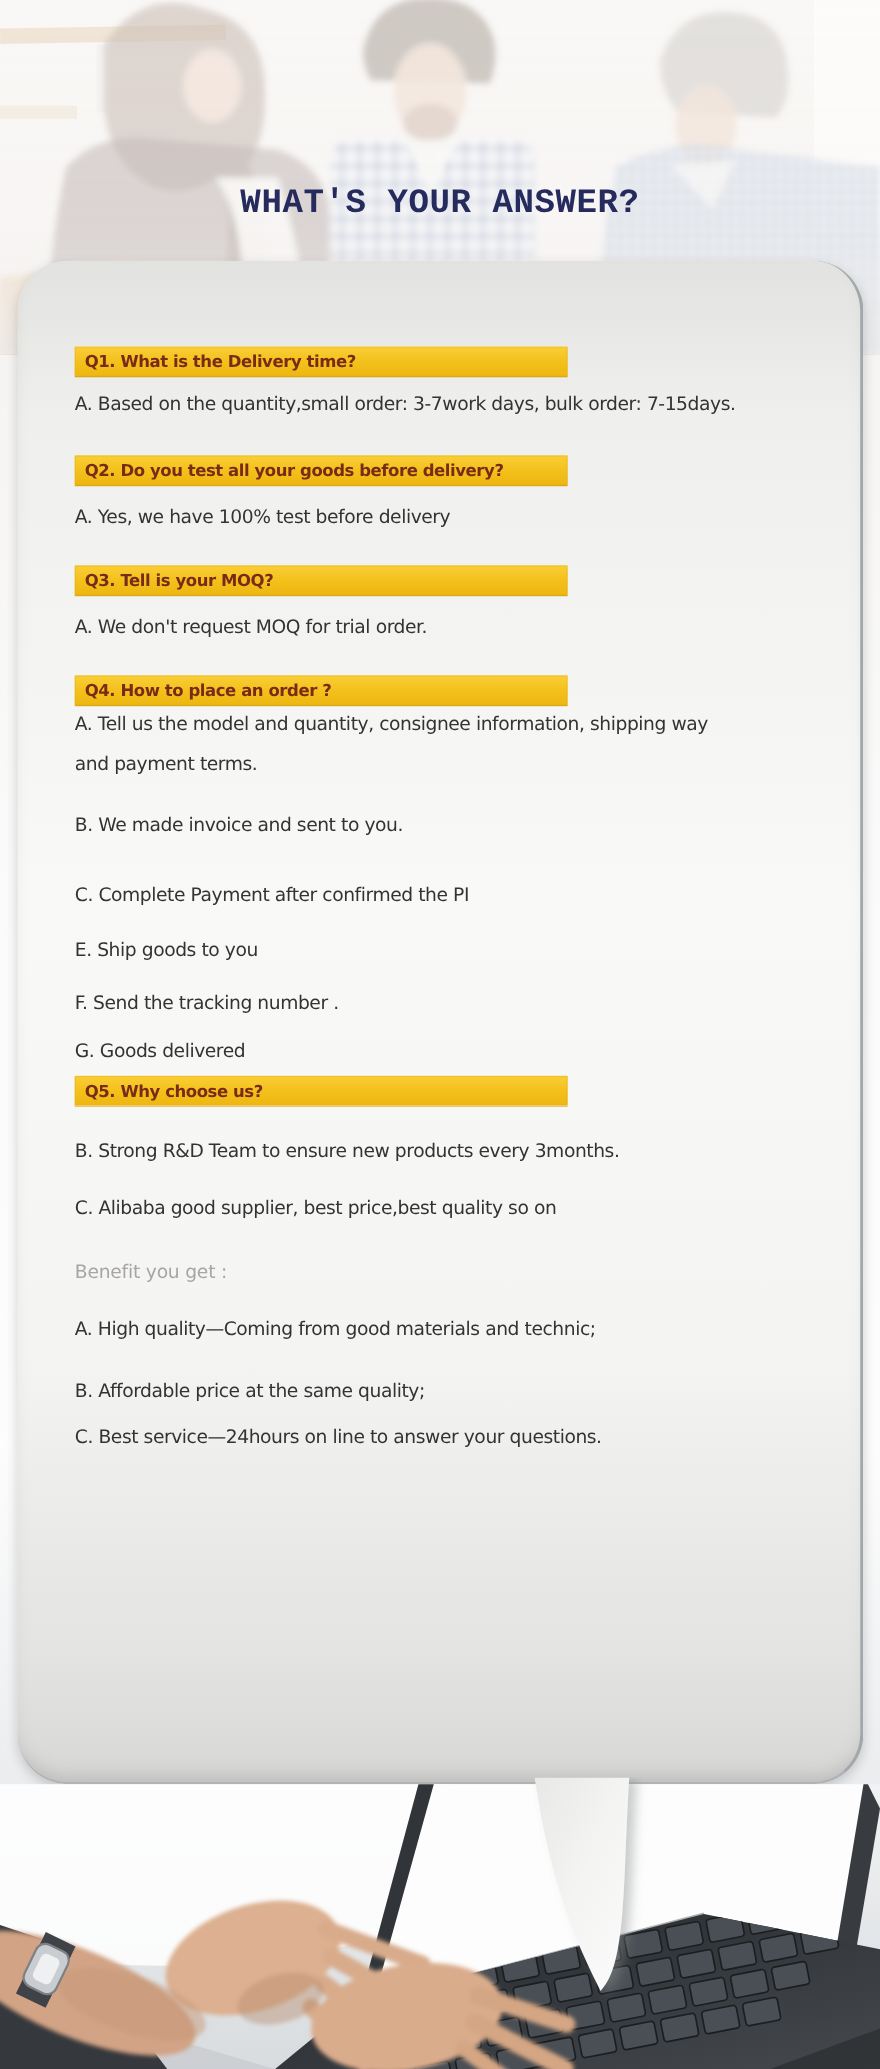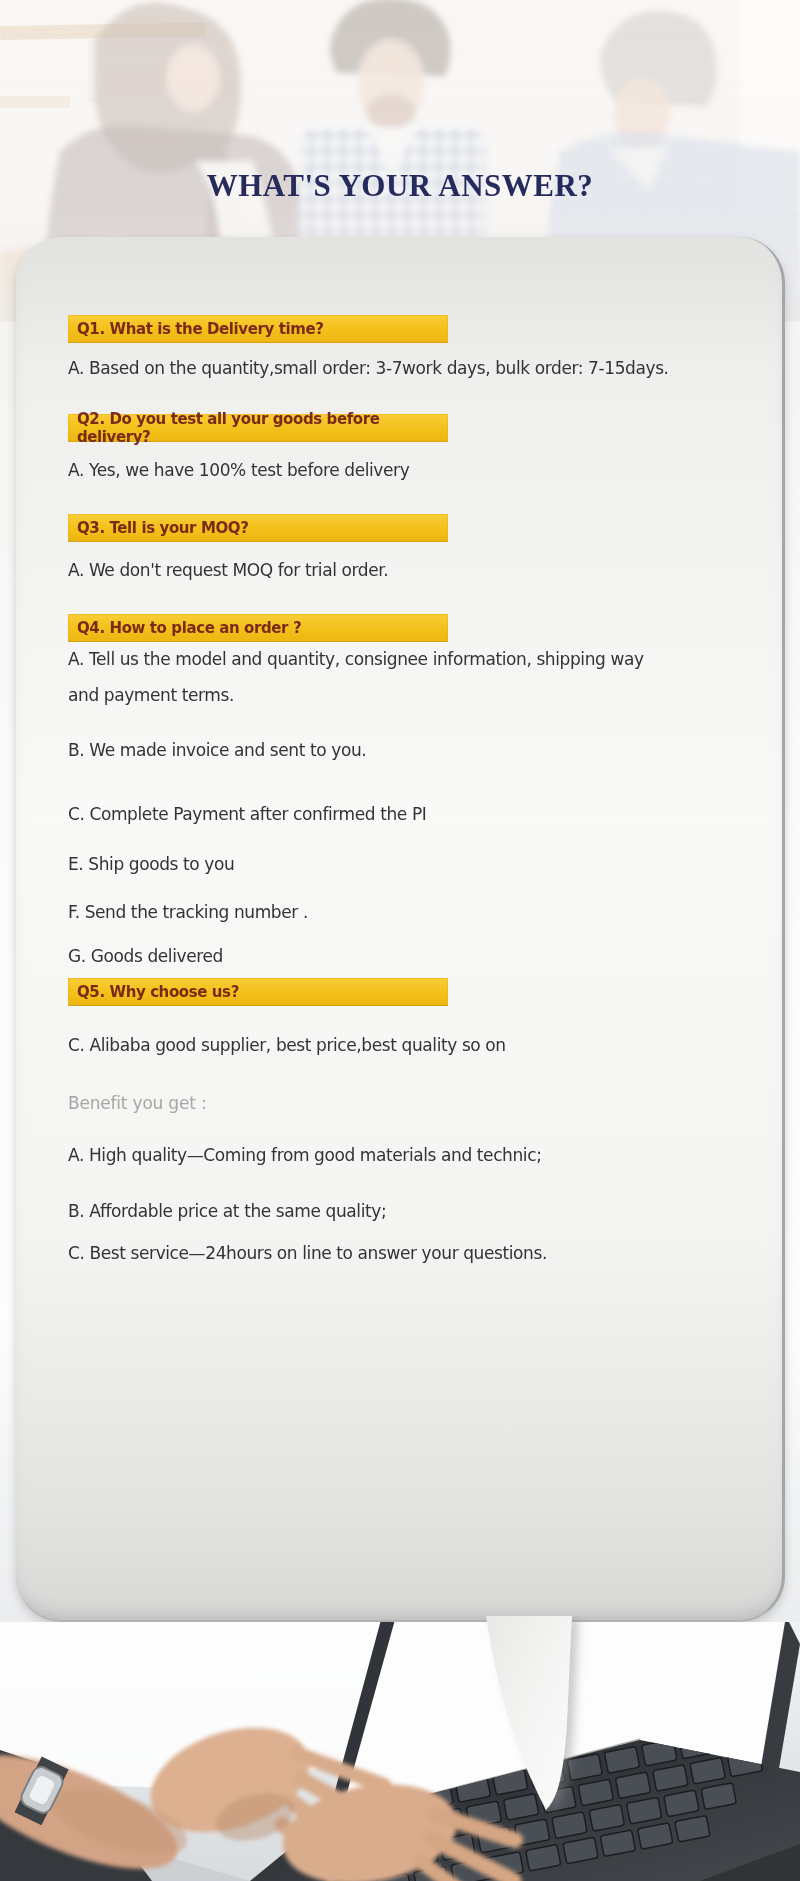--- a/index.html
+++ b/index.html
@@ -5,34 +5,34 @@
   html,body{margin:0;padding:0;background:#ffffff;}
   .page{
     position:relative;width:800px;height:1881px;overflow:hidden;
     background:linear-gradient(180deg,#f2efec 0%,#f5f4f2 15%,#fbfbfb 45%,#fdfdfd 70%,#e9ebed 88%,#dfe3e6 100%);
     font-family:"DejaVu Sans","Liberation Sans",sans-serif;
   }
   .hero{position:absolute;left:0;top:0;width:800px;height:322px;}
   .hero svg{display:block;}
   .page-title{
     position:absolute;left:0;top:168px;width:800px;text-align:center;
-    font-family:Liberation Serif, serif;
+    font-family:Liberation Mono, monospace;
     font-weight:bold;font-size:31px;letter-spacing:0.5px;color:#262b5e;
   }
   .bubble-card{
     position:absolute;left:16px;top:237px;width:766px;height:1383px;
     border-radius:46px;
     background:linear-gradient(180deg,#e2e2e1 0%,#efefee 10%,#f9f9f8 42%,#f4f4f3 72%,#e3e3e2 92%,#d7d7d6 100%);
     border-right:3px solid #a2a7aa;
     border-bottom:2px solid #b0b3b5;
     box-shadow:0 4px 10px rgba(110,110,110,0.30), inset 0 -12px 16px -8px rgba(130,130,130,0.35);
   }
   .faq{position:absolute;left:52px;top:0;width:700px;}
   .qbar{
-    width:380px;height:27px;display:flex;align-items:center;
+    width:448px;height:27px;display:flex;align-items:center;
     padding-left:9px;box-sizing:border-box;
     background:linear-gradient(180deg,#f9ce37 0%,#f3c01a 55%,#eeb612 100%);
     box-shadow:0 1px 0 #d9a613, inset 0 0 0 1px rgba(233,178,18,0.5);
     font-size:15px;font-weight:bold;letter-spacing:-0.4px;color:#7a2b18;
   }
   .ans{font-size:17px;letter-spacing:-0.4px;color:#333333;line-height:24px;white-space:nowrap;}
   .ans.wrap{white-space:normal;width:578px;line-height:36px;}
   .mlabel{font-size:17px;letter-spacing:-0.2px;color:#a8a6a4;line-height:24px;white-space:nowrap;}
   .tail{position:absolute;left:462px;top:1616px;width:170px;height:215px;z-index:3;}
   .scene{position:absolute;left:0;top:1622px;width:800px;height:259px;z-index:1;}
@@ -256,20 +256,21 @@
       <div class="ans wrap" style="">A. Tell us the model and quantity, consignee information, shipping way and payment terms.</div>
       <div class="ans" style="margin-top:25px">B. We made invoice and sent to you.</div>
       <div class="ans" style="margin-top:40px">C. Complete Payment after confirmed the PI</div>
       <div class="ans" style="margin-top:26px">E. Ship goods to you</div>
       <div class="ans" style="margin-top:24px">F. Send the tracking number .</div>
       <div class="ans" style="margin-top:20px">G. Goods delivered</div>
 
       <div class="qbar" style="margin-top:10px">
           <span>Q5. Why choose us?</span>
         </div>
+      <div class="ans" style="margin-top:30px">B. Strong R&amp;D Team to ensure new products every 3months.</div>
       <div class="ans" style="margin-top:28px">C. Alibaba good supplier, best price,best quality so on</div>
       <div class="mlabel" style="margin-top:34px">Benefit you get :</div>
       <div class="ans" style="margin-top:28px">A. High quality—Coming from good materials and technic;</div>
       <div class="ans" style="margin-top:32px">B. Affordable price at the same quality;</div>
       <div class="ans" style="margin-top:18px">C. Best service—24hours on line to answer your questions.</div>
 
     </div>
   </div>
 
 </div>

